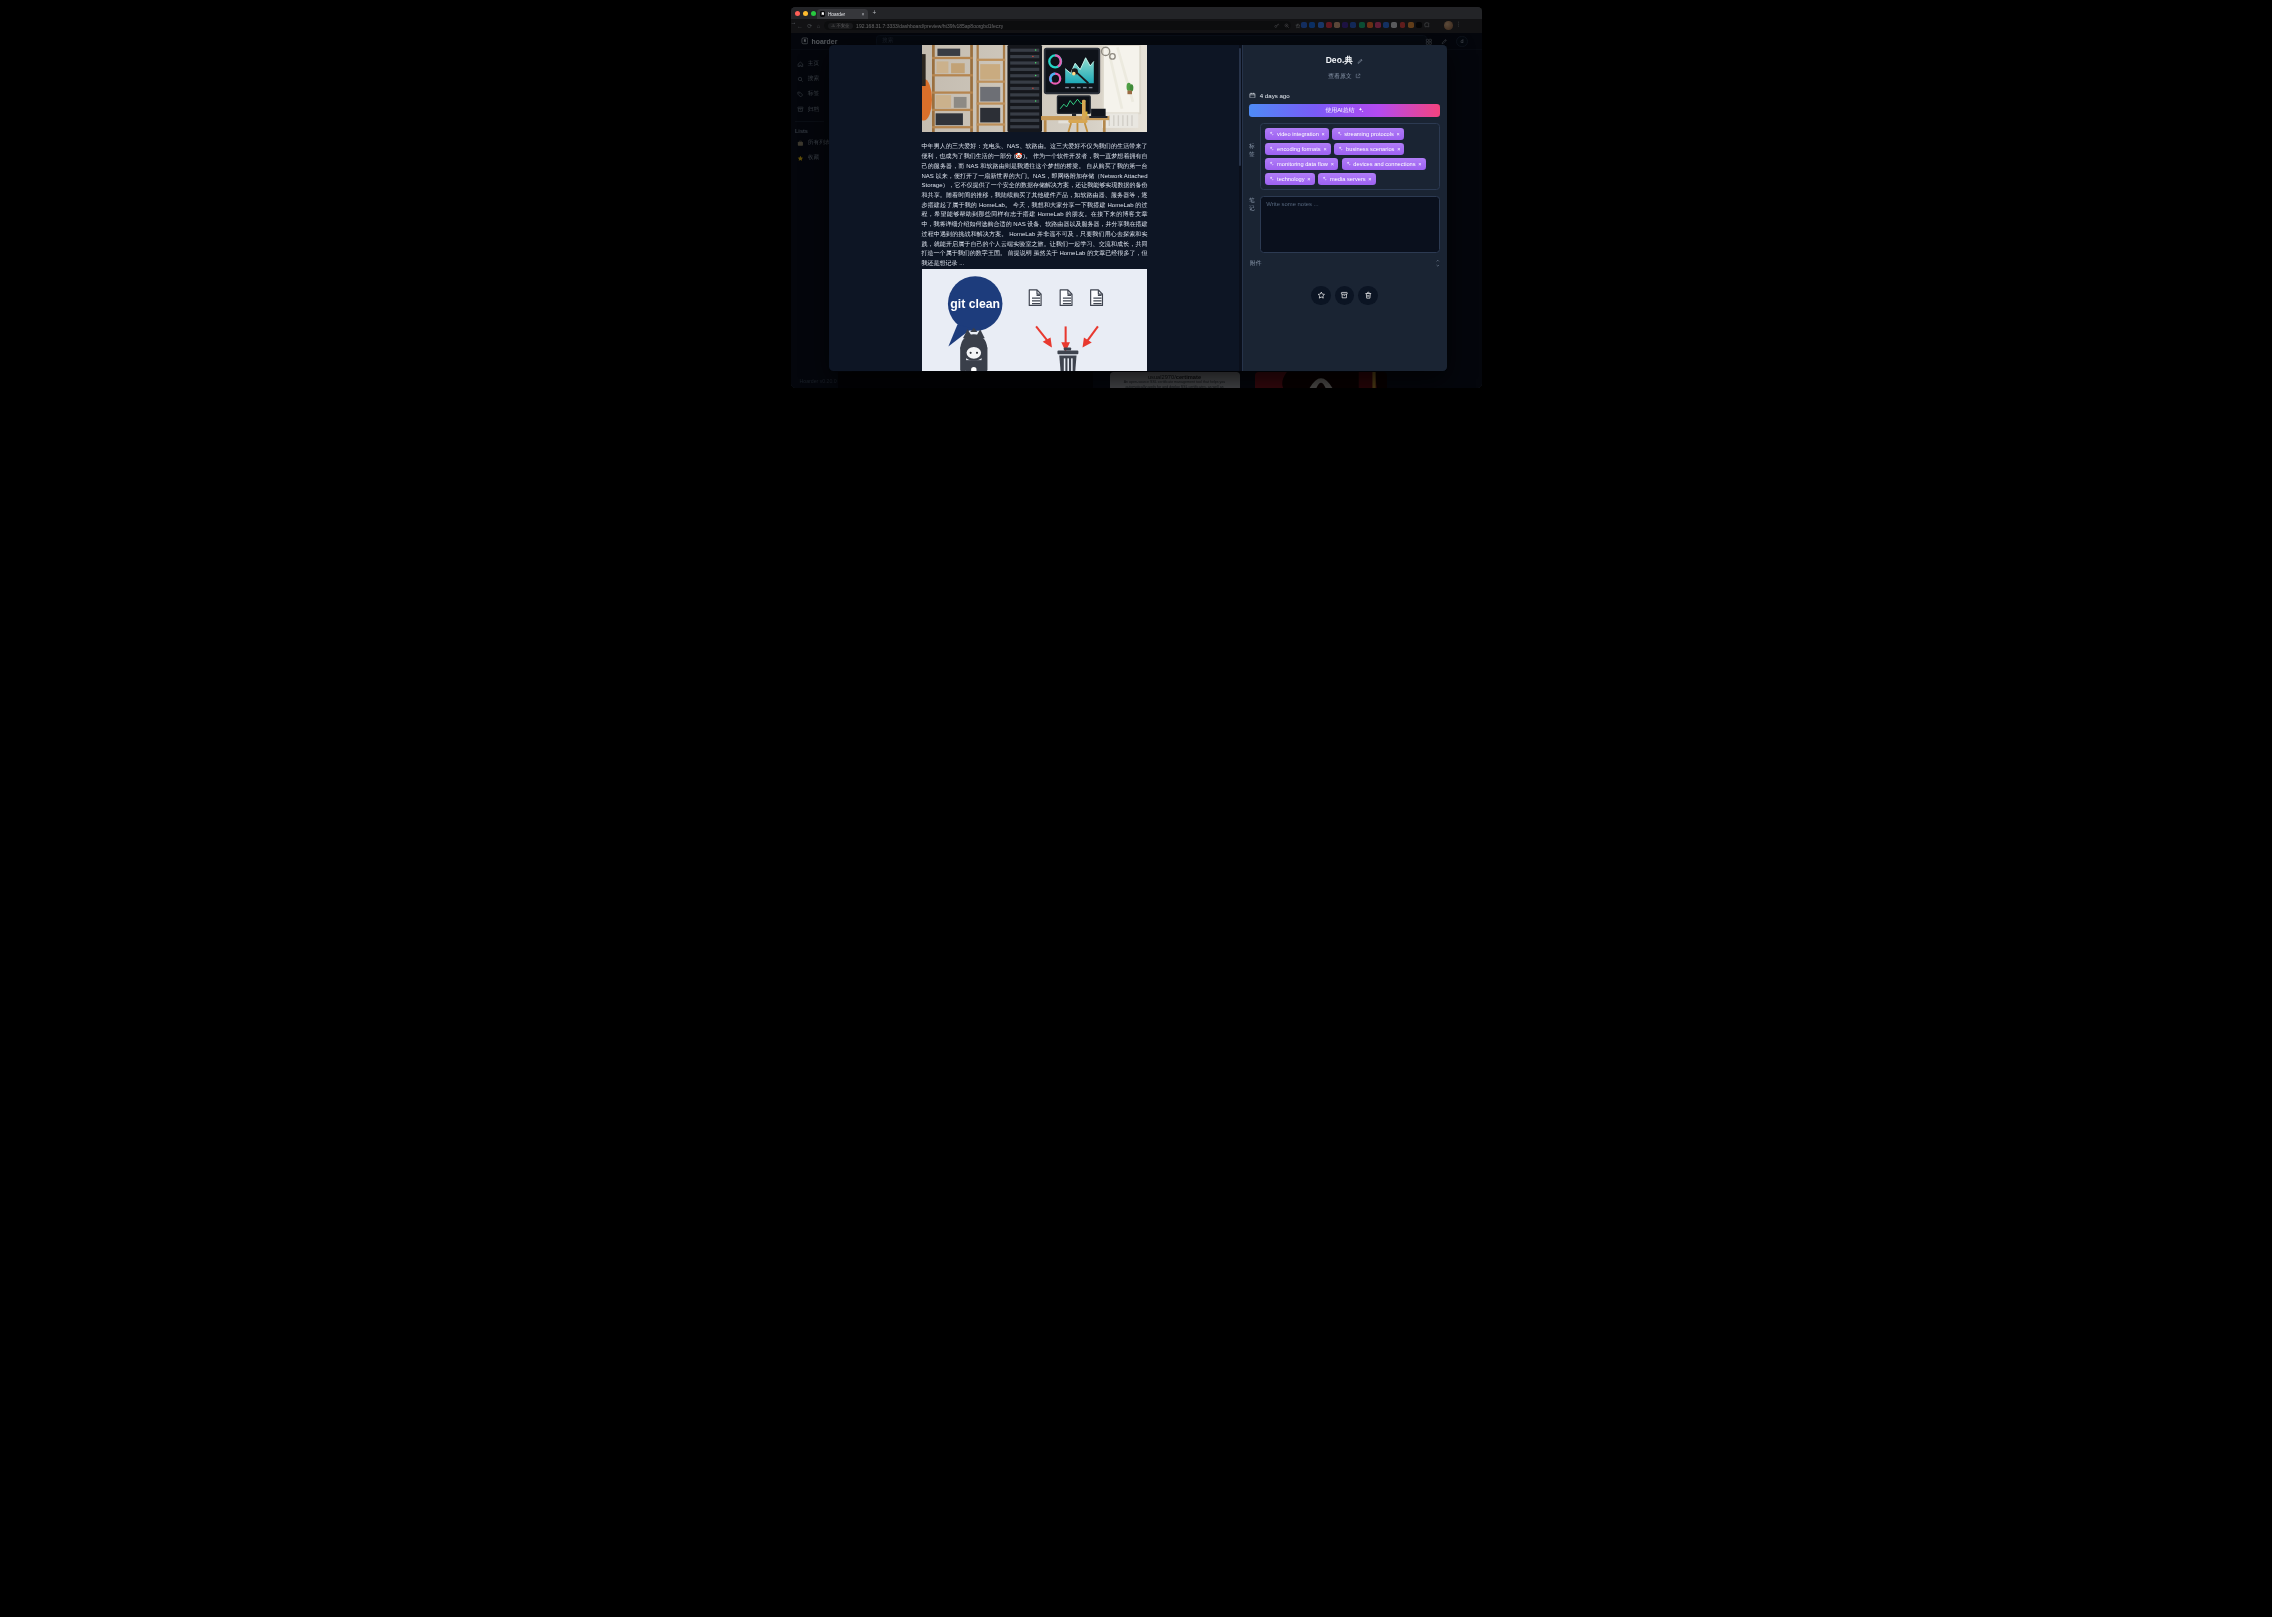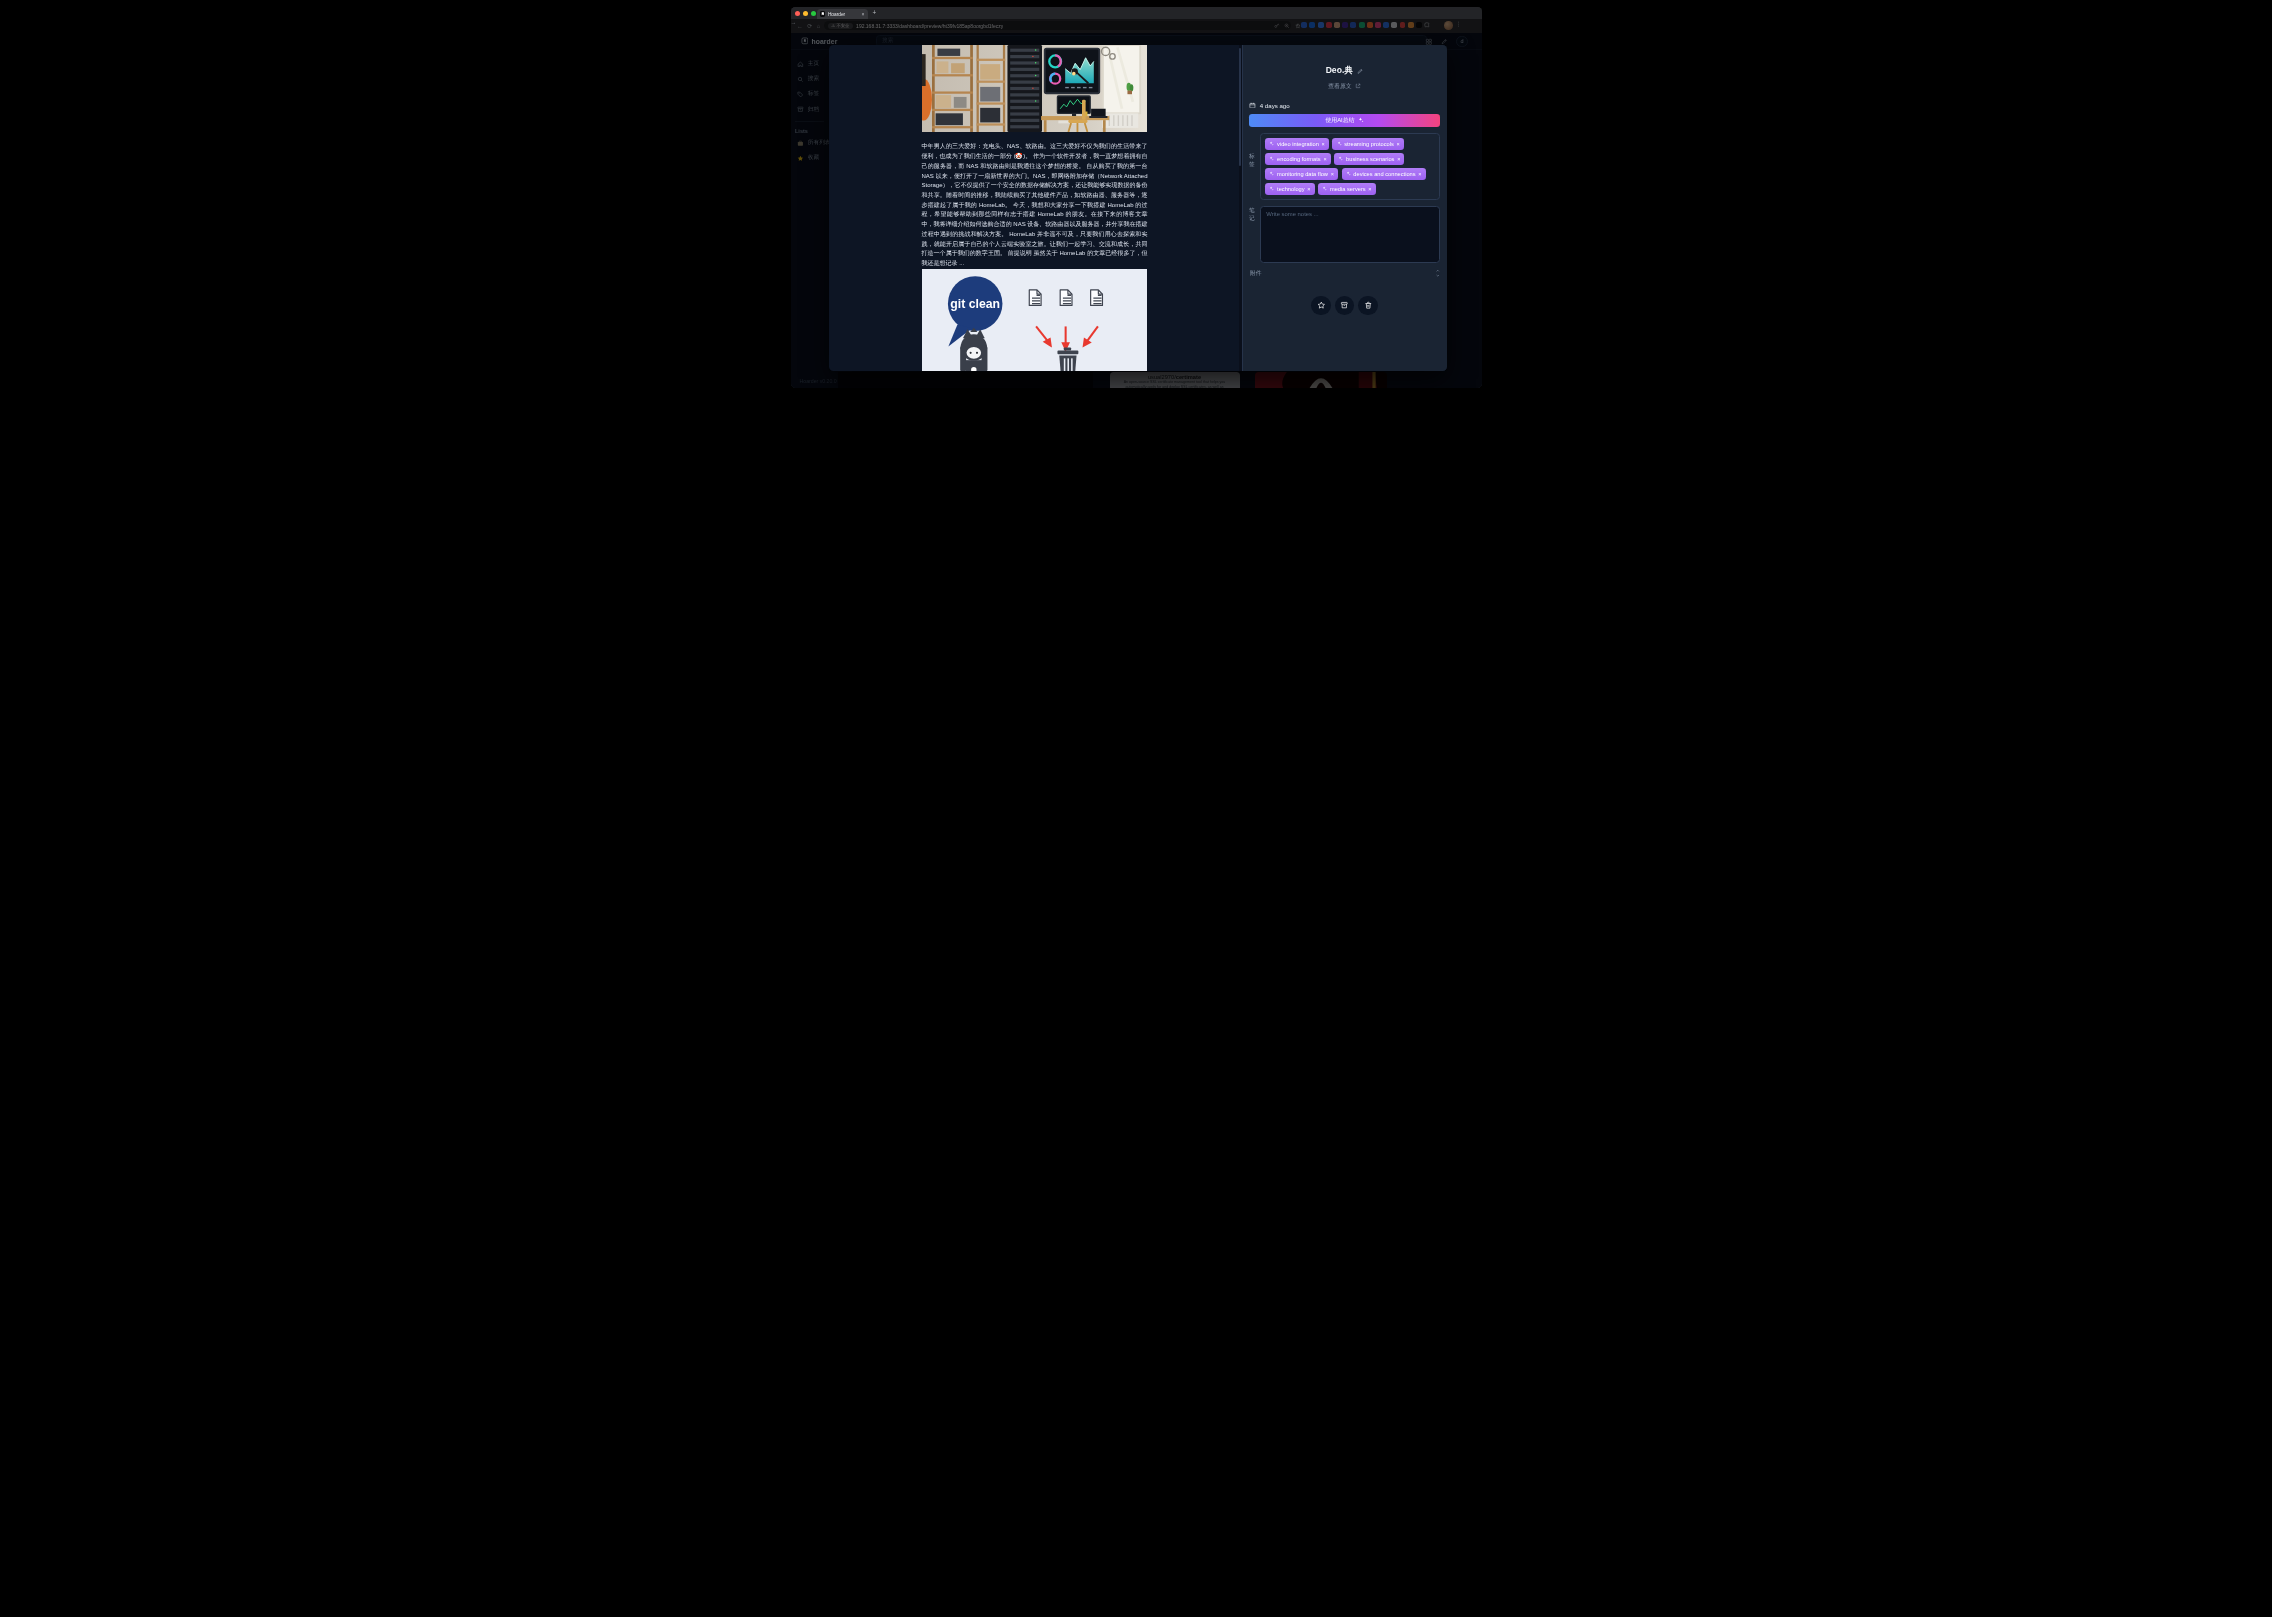--- a/index.html
+++ b/index.html
@@ -59,21 +59,21 @@
   
   .modal{position:absolute;left:38px;top:12.7px;width:618px;height:326px;background:#0d1524;border-radius:4.5px;z-index:10;box-shadow:0 8.2px 27px rgba(0,0,0,.7);overflow:hidden;}
   .content{position:absolute;left:0;top:0;width:413px;height:326px;}
   .scrollgutter{position:absolute;left:410px;top:0;width:3.6px;height:326px;background:#0a0f1b;}
   .scrollthumb{position:absolute;left:0.9px;top:2.7px;width:1.8px;height:118px;border-radius:0.9px;background:#27334a;}
   .photo{position:absolute;left:93px;top:0;width:225px;height:87px;}
   .article{position:absolute;left:93px;top:97px;width:226px;font-size:6px;line-height:9.7px;color:#dde3ee;text-align:justify;}
   .comic{position:absolute;left:93px;top:224px;width:225px;height:103px;}
 
   .panel{position:absolute;left:413px;top:0;width:205px;height:326px;background:#1a2433;border-left:0.5px solid #26334a;padding:0 6.4px;}
-  .ptitle-row{margin-top:20px;display:flex;justify-content:center;align-items:center;gap:4.1px;}
+  .ptitle-row{margin-top:10px;display:flex;justify-content:center;align-items:center;gap:4.1px;}
   .ptitle{font-size:8.6px;font-weight:600;color:#f2f5f9;}
   .vieworig{margin-top:4.1px;display:flex;justify-content:center;align-items:center;gap:3.2px;color:#8b99ac;font-size:5.9px;}
   .daterow{margin-top:11px;display:flex;align-items:center;gap:4.1px;color:#e8edf4;font-size:6.1px;}
   .aibtn{margin-top:5.5px;height:12.7px;border-radius:3.2px;display:flex;align-items:center;justify-content:center;gap:3.2px;color:#fff;font-size:5.9px;background:linear-gradient(90deg,#4e8bf5 0%,#7a5af8 35%,#b44af0 68%,#f4437e 100%);}
   .secrow{display:flex;gap:3.6px;margin-top:6.4px;}
   .seclabel{width:7.3px;font-size:5.7px;line-height:7.7px;color:#8b99ac;word-break:break-all;padding-top:20px;}
   .seclabel2{width:7.3px;font-size:5.7px;line-height:7.7px;color:#8b99ac;word-break:break-all;padding-top:0.9px;}
   .tagbox{flex:1;border:0.5px solid #2c3a52;border-radius:3.6px;padding:4.1px 4.5px;display:flex;flex-wrap:wrap;gap:3.6px;align-content:flex-start;min-height:57px;}
   .tag{display:inline-flex;align-items:center;gap:2.7px;background:linear-gradient(180deg,#b07cf7,#9d61f1);border-radius:3.2px;padding:1.8px 4.1px;color:#fff;font-size:5.7px;height:11.4px;}
   .tag .tx{opacity:.95;font-size:5.5px;}

